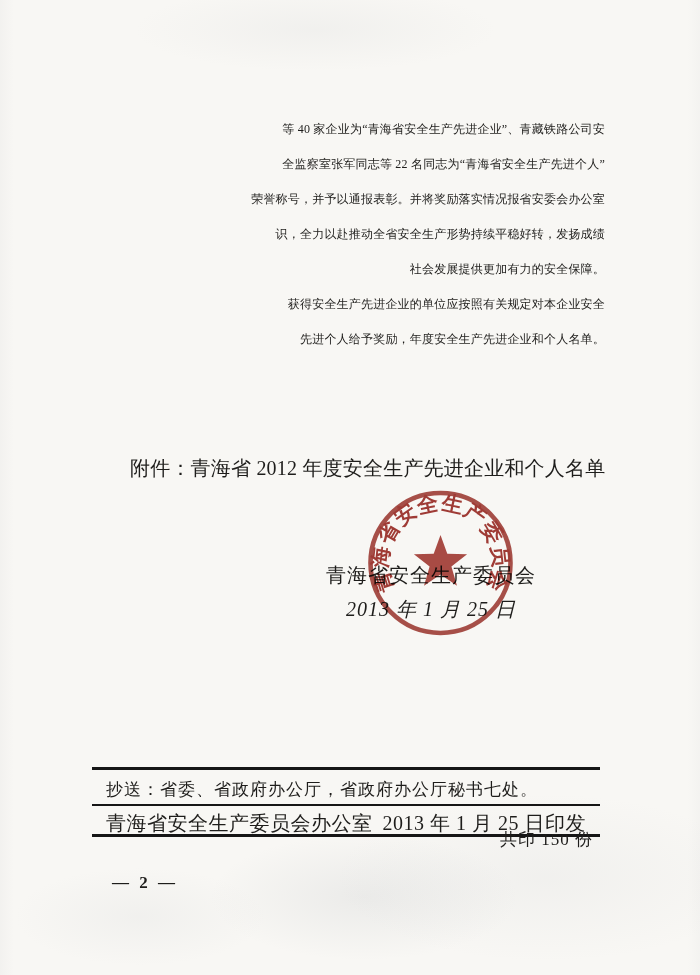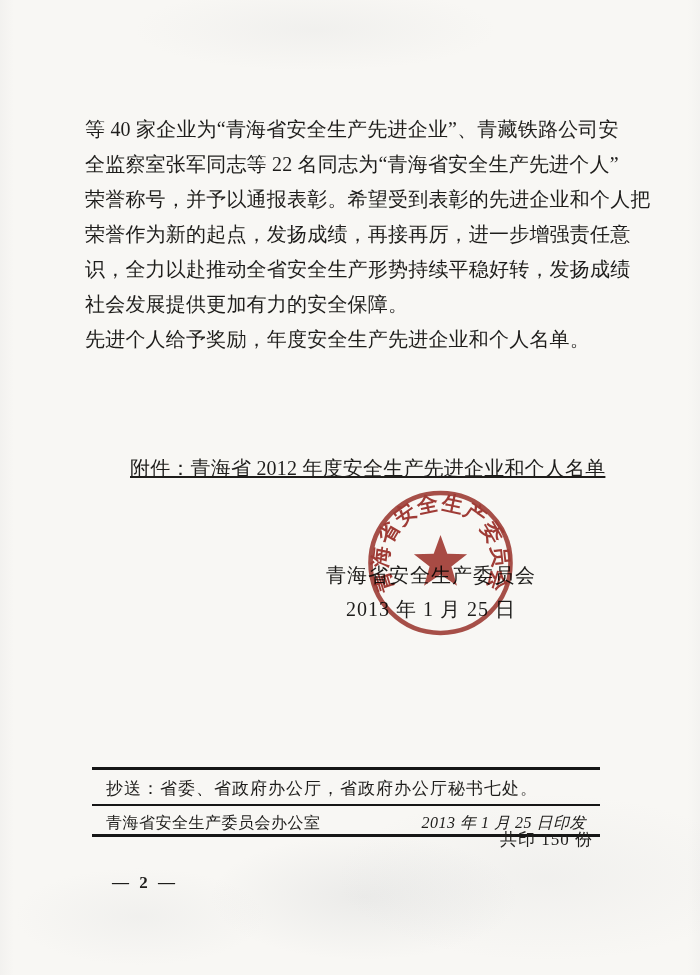--- a/index.html
+++ b/index.html
@@ -14,76 +14,77 @@
     background:
       radial-gradient(220px 90px at 52% 92%, rgba(176,180,184,.18), rgba(176,180,184,0) 70%),
       radial-gradient(300px 120px at 78% 90%, rgba(176,180,184,.10), rgba(176,180,184,0) 70%),
       radial-gradient(180px 70px at 20% 94%, rgba(176,180,184,.10), rgba(176,180,184,0) 70%),
       radial-gradient(260px 60px at 45% 3%, rgba(176,180,184,.10), rgba(176,180,184,0) 70%),
       linear-gradient(90deg, rgba(190,192,194,.10) 0, rgba(190,192,194,0) 14px),
       linear-gradient(270deg, rgba(190,192,194,.08) 0, rgba(190,192,194,0) 12px);
   }
   .doc-body{position:absolute;left:85px;top:112px;width:520px;}
   .line{
-    height:35px;line-height:35px;font-size:20px;letter-spacing:.2px;
+    height:35px;line-height:35px;font-size:12px;letter-spacing:.2px;
     white-space:nowrap;
+    text-align:right;
   }
   .line.indent{text-indent:34px;}
   .attachment{
     position:absolute;left:130px;top:451px;height:35px;line-height:35px;
-    font-size:20px;letter-spacing:.2px;white-space:nowrap;text-decoration:underline;
+    font-size:20px;letter-spacing:.2px;white-space:nowrap;
   }
   .sig-block{position:absolute;left:278px;top:558px;width:306px;text-align:center;}
   .sig-issuer{font-size:20px;letter-spacing:1px;height:34px;line-height:34px;}
-  .sig-date{font-size:20px;letter-spacing:1px;height:34px;line-height:34px;}
+  .sig-date{font-size:20px;letter-spacing:1px;height:34px;line-height:34px;font-style:italic;}
   .seal{
     position:absolute;left:364px;top:487px;width:153px;height:152px;
     mix-blend-mode:multiply;opacity:.92;filter:blur(.3px);
   }
   .seal text{font-family:"Liberation Serif","DejaVu Serif",serif;font-weight:bold;}
   .rule{position:absolute;left:92px;width:508px;background:#161616;}
   .rule-top{top:767px;height:3px;}
   .rule-mid{top:804px;height:2px;}
   .rule-bottom{top:834px;height:3px;}
   .cc-line{
     position:absolute;left:106px;top:776px;width:494px;
-    font-size:17px;letter-spacing:1px;line-height:28px;white-space:nowrap;font-family:Liberation Mono, monospace;
+    font-size:17px;letter-spacing:1px;line-height:28px;white-space:nowrap;
   }
   .office-row{
     position:absolute;left:106px;top:810px;width:480px;
     display:flex;justify-content:space-between;align-items:center;
-    font-size:16px;line-height:26px;
+    font-size:20px;line-height:26px;
   }
   .office-name{letter-spacing:.5px;white-space:nowrap;}
-  .print-date{letter-spacing:.5px;white-space:nowrap;font-style:italic;}
+  .print-date{letter-spacing:.5px;white-space:nowrap;}
   .copies{
     position:absolute;right:107px;top:827px;
     font-size:17px;letter-spacing:1px;line-height:26px;white-space:nowrap;
   }
   .page-num{
     position:absolute;left:112px;top:871px;
     font-size:17px;font-weight:bold;letter-spacing:3px;line-height:24px;
   }
 </style>
 </head>
 <body>
 
 <div class="page">
   <div class="scan-texture"></div>
 
   <main class="doc-body">
     <div>
       <div class="line">等 40 家企业为“青海省安全生产先进企业”、青藏铁路公司安</div>
       <div class="line">全监察室张军同志等 22 名同志为“青海省安全生产先进个人”</div>
-      <div class="line">荣誉称号，并予以通报表彰。希望受到表彰的先进企业和个人把</div>
-      <div class="line">荣誉作为新的起点，发扬成绩，再接再厉，进一步增强责任意</div>
+      <div class="line">荣誉称号，并予以通报表彰。并将奖励落实情况报省安委会办公室</div>
       <div class="line">识，全力以赴推动全省安全生产形势持续平稳好转，发扬成绩</div>
       <div class="line">社会发展提供更加有力的安全保障。</div>
     </div>
     <div>
+      <div class="line indent">获得安全生产先进企业的单位应按照有关规定对本企业安全</div>
       <div class="line">先进个人给予奖励，年度安全生产先进企业和个人名单。</div>
     </div>
   </main>
 
   <div class="attachment">附件：青海省 2012 年度安全生产先进企业和个人名单</div>
 
   <div class="sig-block">
     <div class="sig-issuer">青海省安全生产委员会</div>
     <div class="sig-date">2013 年 1 月 25 日</div>
   </div>

